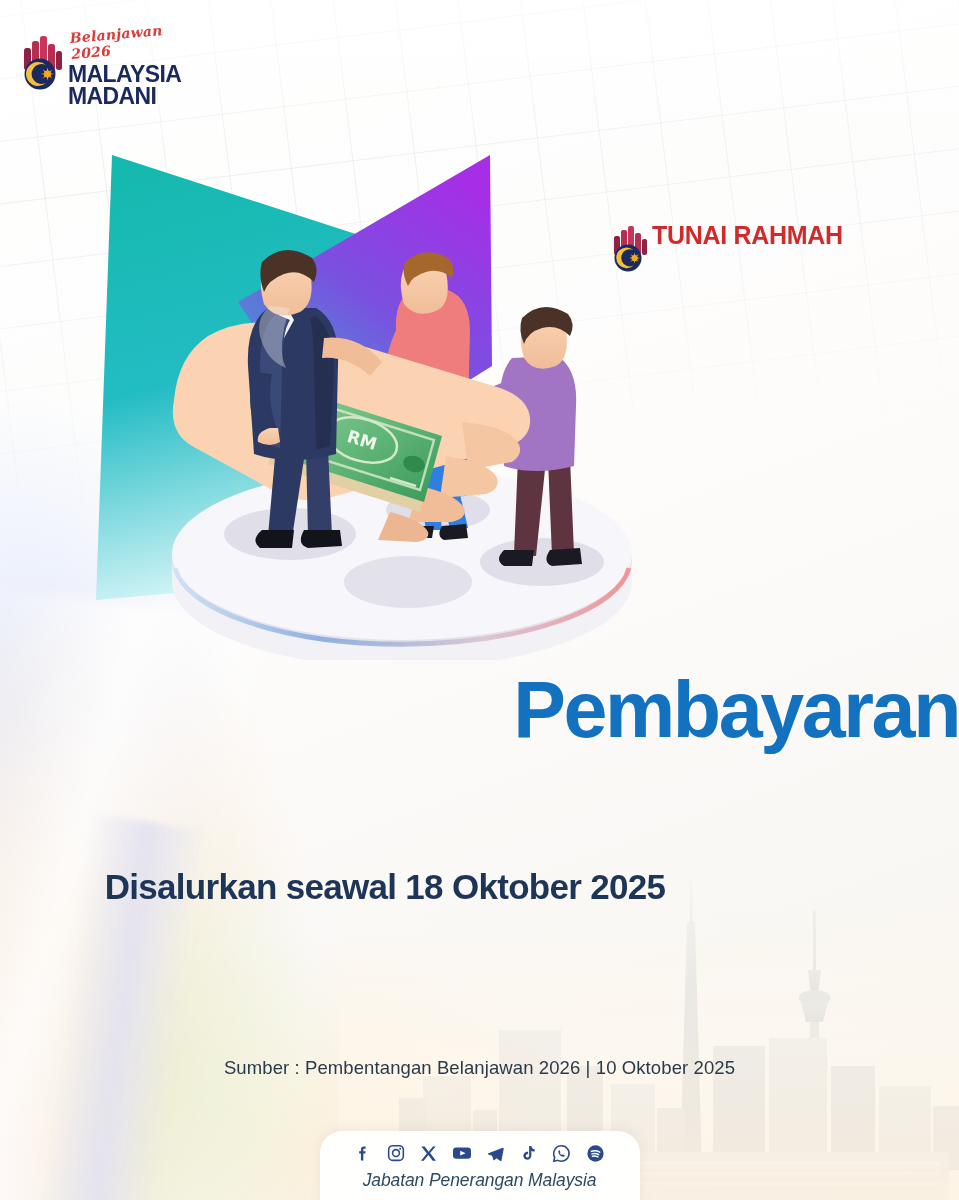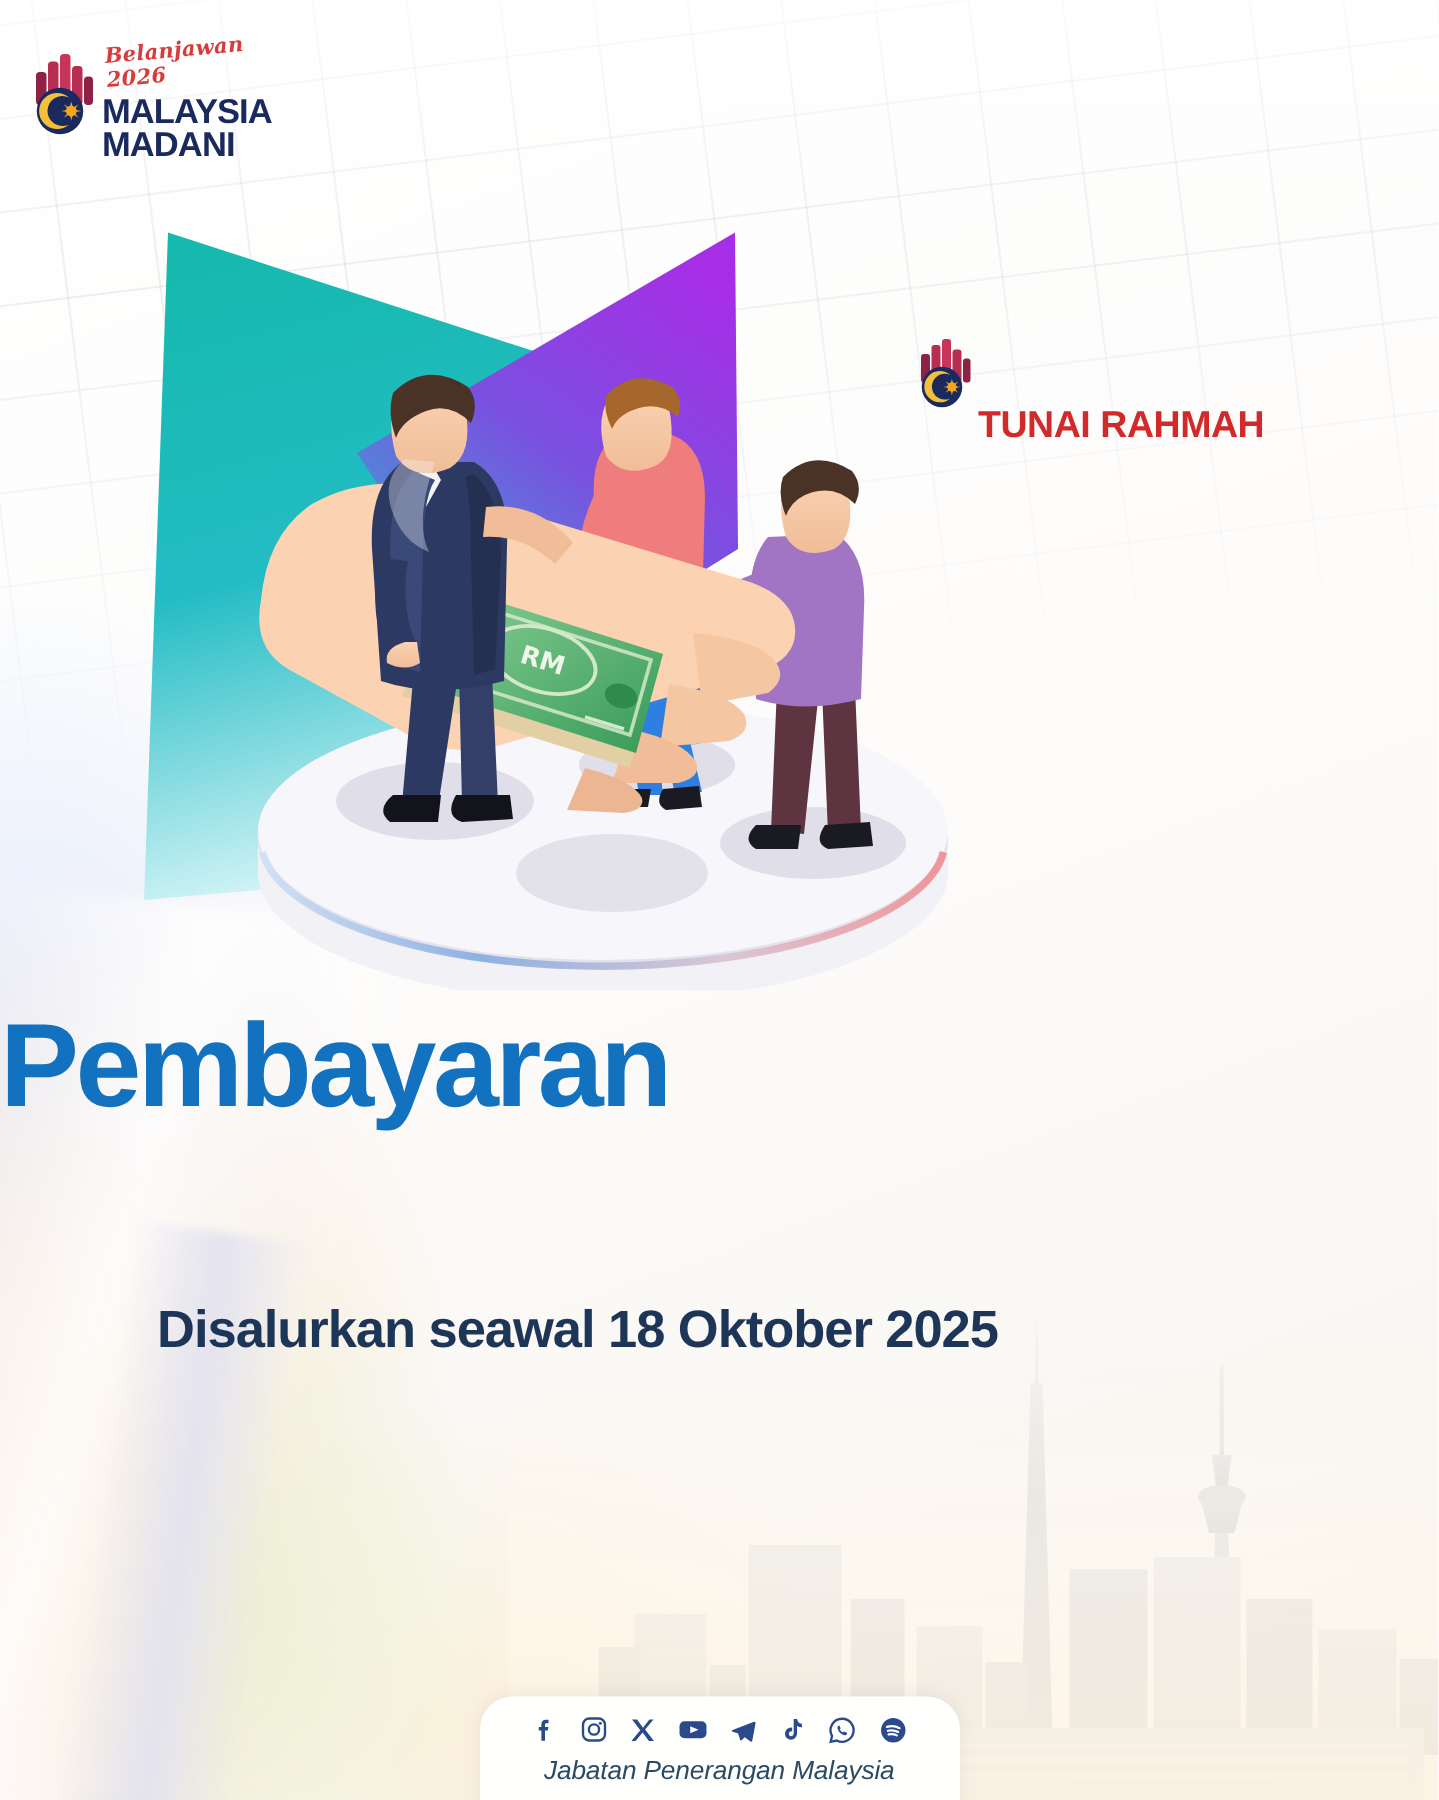--- a/index.html
+++ b/index.html
@@ -97,30 +97,29 @@
   .str-text { position:absolute; left:44px; top:0; }
   .str-l1 {
     font-weight:700; font-size:25px; color:#1b2a5e;
     letter-spacing:-.3px; line-height:1.05;
     font-family:"Liberation Sans", sans-serif;
   }
   .str-l2 {
     font-weight:700; font-size:25px; color:#d12a2a;
     letter-spacing:-.3px; line-height:1.05;
     font-family:"Liberation Sans", sans-serif;
-    margin-top:48px;
   }
 
   
   .illo { position:absolute; left:90px; top:130px; width:640px; height:530px; }
 
   
   .headline {
     position:absolute; left:0; top:672px; width:959px;
-    text-align:left;
+    text-align:right;
   }
   .headline-line {
     font-weight:700;
     font-size:79px;
     line-height:.97;
     color:#1272c0;
     letter-spacing:-2.4px;
     font-family:"Liberation Sans", sans-serif;
     white-space:nowrap;
   }
@@ -391,20 +390,21 @@
       <path d="M200 178 q-14 40 -4 60 q-20 -8 -26 -32 q-4 -18 10 -30 z" fill="#f4f4f8" opacity=".35"></path>
     </g>
   </svg>
 
   <div class="headline">
     <div class="headline-line">Pembayaran</div>
   </div>
 
   <div class="subtitle">Disalurkan seawal 18 Oktober 2025</div>
 
+  <div class="source">Sumber : Pembentangan Belanjawan 2026 | 10 Oktober 2025</div>
 
   <div class="footer-card">
     <div class="social-row">
       <svg width="20" height="20" viewBox="0 0 24 24" fill="#2b4a8c">
         <path d="M15.2 4.2h-2.1c-2.2 0-3.6 1.4-3.6 3.6v2.1H7.4v2.8h2.1V21h2.9v-8.3h2.3l.4-2.8h-2.7V8.2c0-.8.2-1.3 1.3-1.3h1.5V4.2z"></path>
       </svg>
       <svg width="20" height="20" viewBox="0 0 24 24" fill="none" stroke="#2b4a8c" stroke-width="1.9">
         <rect x="3.2" y="3.2" width="17.6" height="17.6" rx="5"></rect>
         <circle cx="12" cy="12" r="4.1"></circle>
         <circle cx="17" cy="7" r="1.2" fill="#2b4a8c" stroke="none"></circle>

